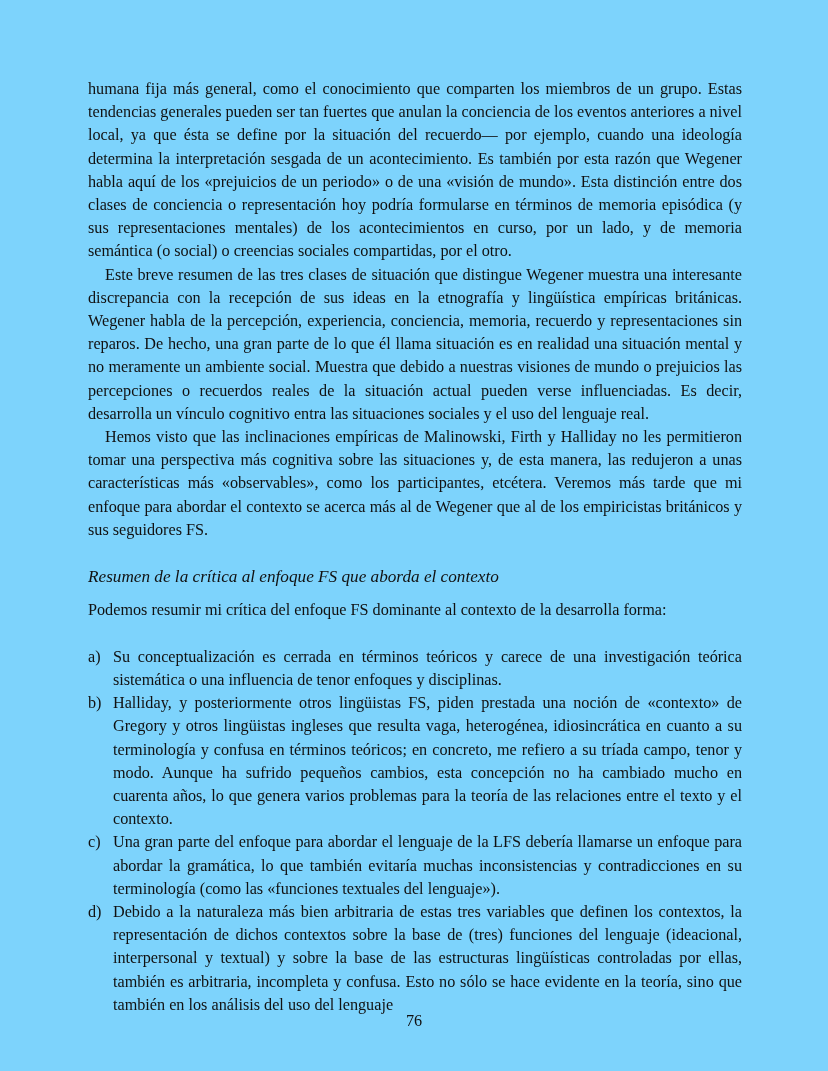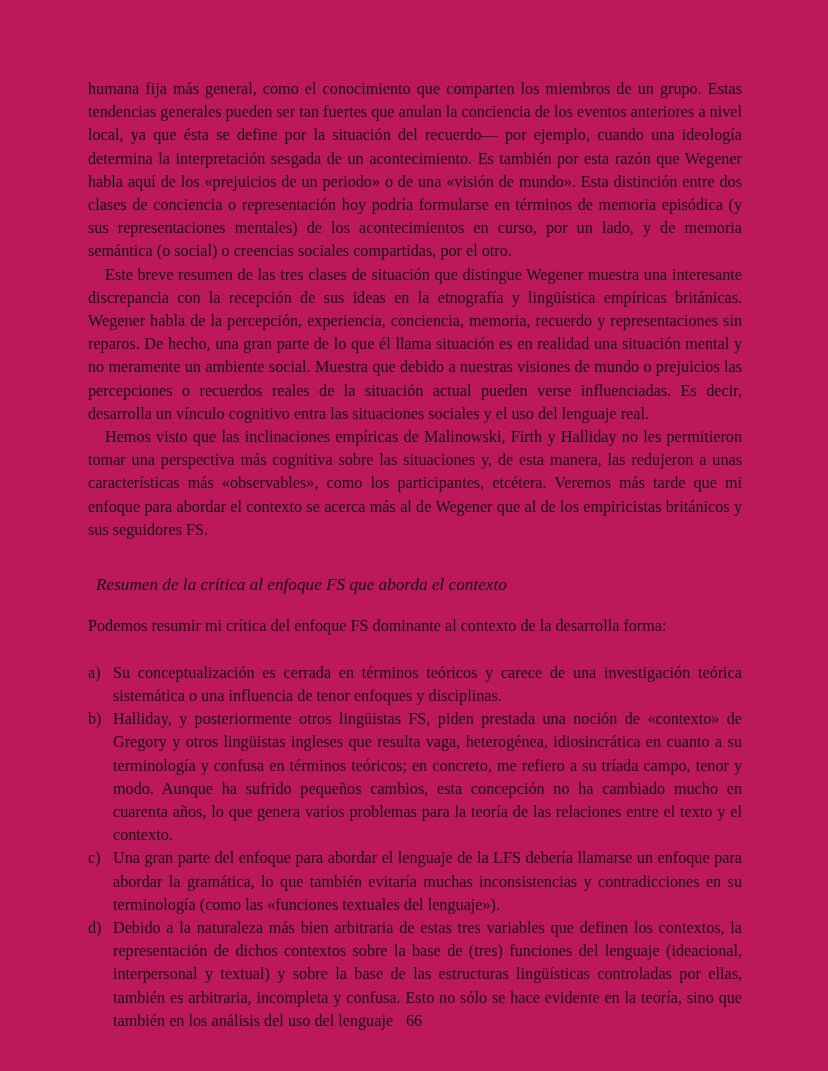--- a/index.html
+++ b/index.html
@@ -15,21 +15,21 @@
     font-family: "Liberation Serif", "DejaVu Serif", serif;
     color: #121212;
     overflow: hidden;
   }
 
   .page {
     position: absolute;
     left: 0; top: 0;
     width: 828px;
     height: 1071px;
-    background: #be185d;
+    background: #7dd3fc;
   }
 
   .text-block {
     position: absolute;
     left: 88px;
     top: 78px;
     width: 654px;
   }
 
   p.body-par {
@@ -40,21 +40,21 @@
     text-justify: inter-word;
     hyphens: none;
     color: #111111;
   }
 
   p.body-par.indent {
     text-indent: 17px;
   }
 
   h2.section-heading {
-    margin: 8px;
+    margin: 0;
     font-size: 17.2px;
     line-height: 23.2px;
     font-style: italic;
     font-weight: normal;
     text-align: left;
     color: #111111;
   }
 
   .spacer-line {
     height: 23.2px;
@@ -136,15 +136,15 @@
         <span>Una gran parte del enfoque para abordar el lenguaje de la LFS debería llamarse un enfoque para abordar la gramática, lo que también evitaría muchas inconsistencias y contradicciones en su terminología (como las «funciones textuales del lenguaje»).</span>
       </li>
       <li>
         <span class="marker">d)</span>
         <span>Debido a la naturaleza más bien arbitraria de estas tres variables que definen los contextos, la representación de dichos contextos sobre la base de (tres) funciones del lenguaje (ideacional, interpersonal y textual) y sobre la base de las estructuras lingüísticas controladas por ellas, también es arbitraria, incompleta y confusa. Esto no sólo se hace evidente en la teoría, sino que también en los análisis del uso del lenguaje</span>
       </li>
     </ol>
 
   </div>
 
-  <div class="page-number">66</div>
+  <div class="page-number">76</div>
 
 </div>
 
 </body></html>

